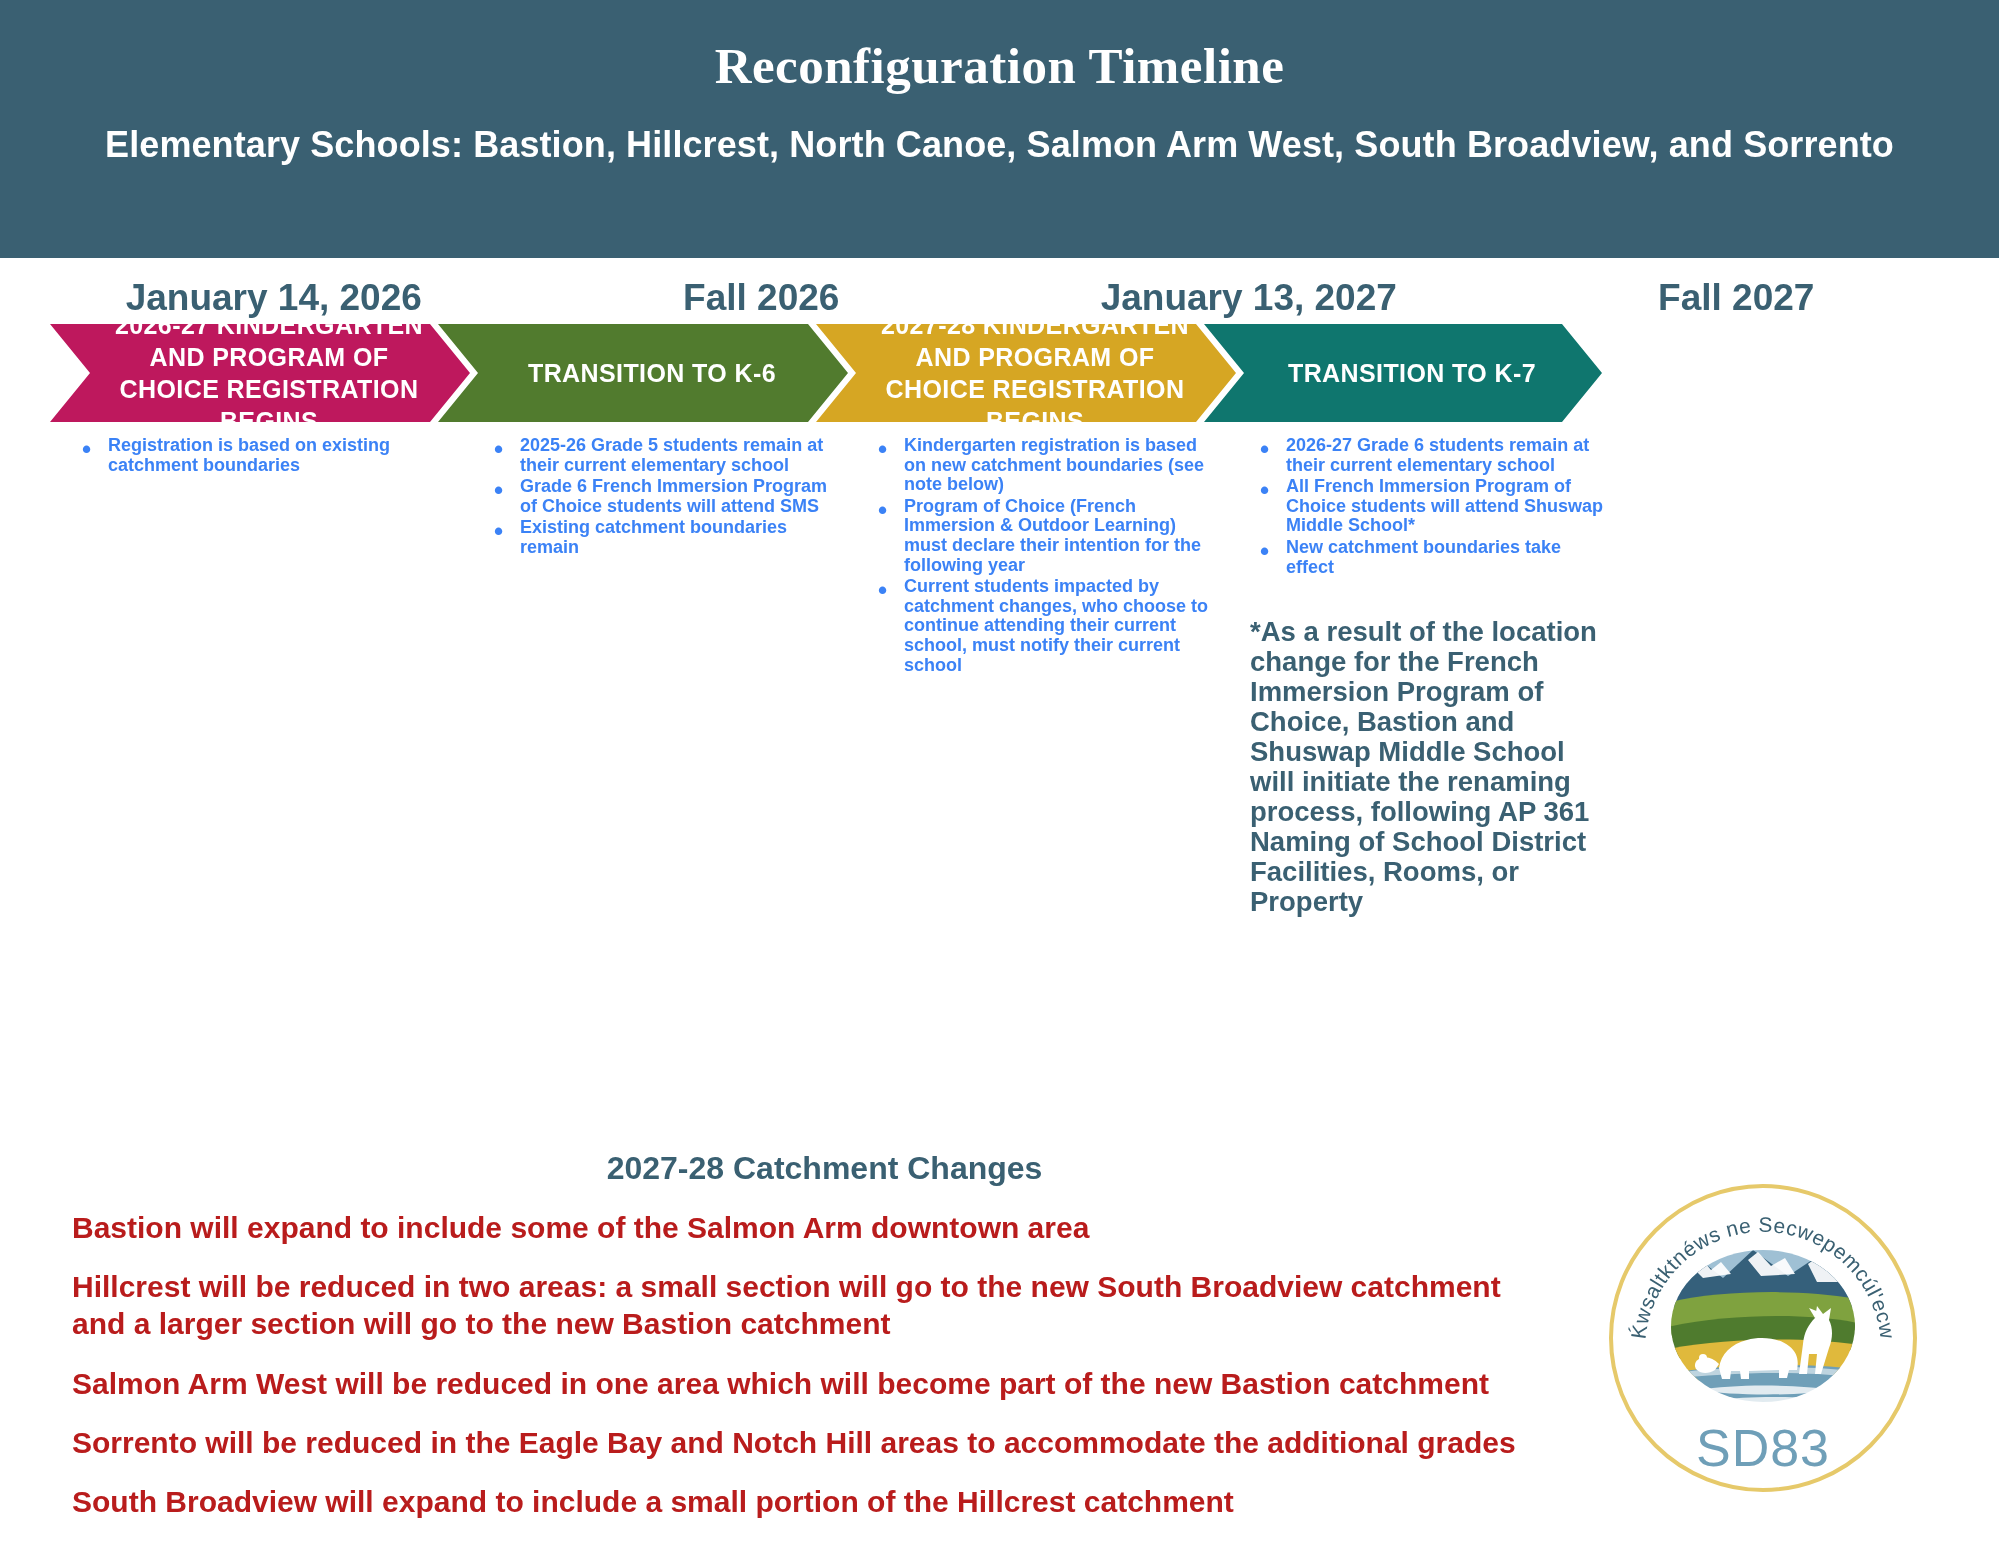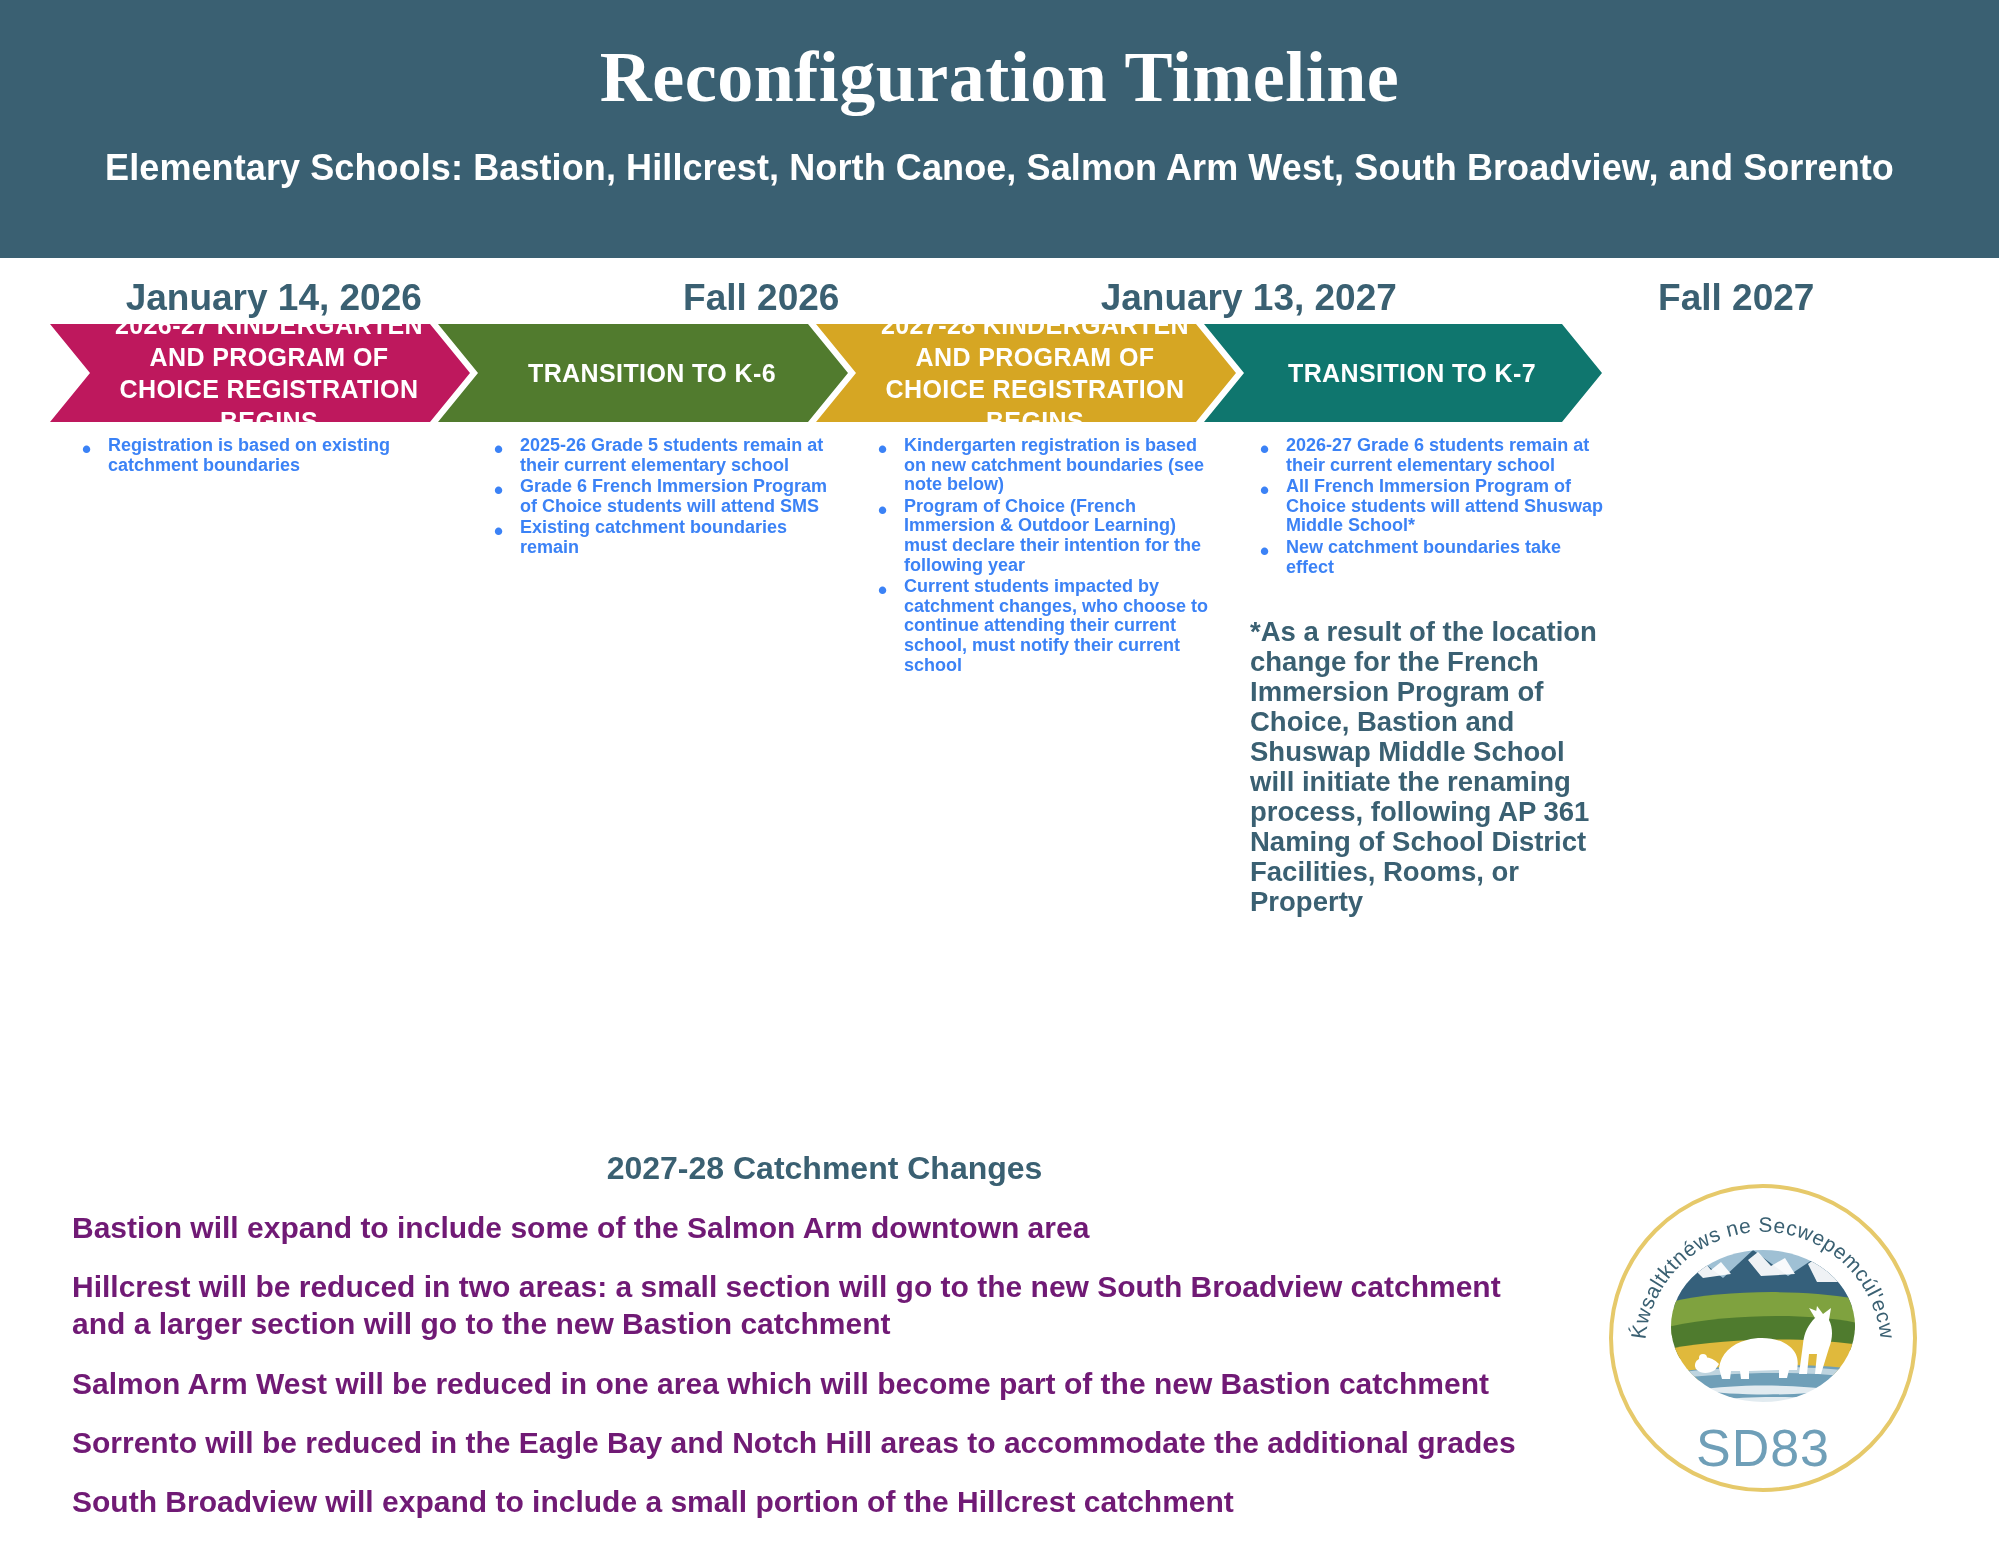--- a/index.html
+++ b/index.html
@@ -17,21 +17,21 @@
     background:#3a6072;
     height:258px;
     width:100%;
     padding-top:38px;
     text-align:center;
     position:relative;
   }
   .header-title {
     font-family:"Liberation Serif", serif;
     font-weight:700;
-    font-size:72px;
+    font-size:51px;
     color:#ffffff;
     letter-spacing:.5px;
     line-height:1.1;
   }
   .header-subtitle {
     font-family:"Liberation Sans", sans-serif;
     font-weight:700;
     font-size:36px;
     color:#ffffff;
     margin-top:30px;
@@ -140,21 +140,21 @@
     font-size:32px;
     font-weight:700;
     color:#3a6072;
     margin-left:-350px;
     margin-bottom:22px;
   }
   .catch-list { padding-left:72px; width:1560px; }
   .catch-item {
     font-size:30px;
     font-weight:700;
-    color:#701a75;
+    color:#b91c1c;
     line-height:1.24;
     margin-bottom:22px;
   }
 
   
   .logo {
     position:absolute;
     right:76px;
     top:1178px;
     width:320px;

